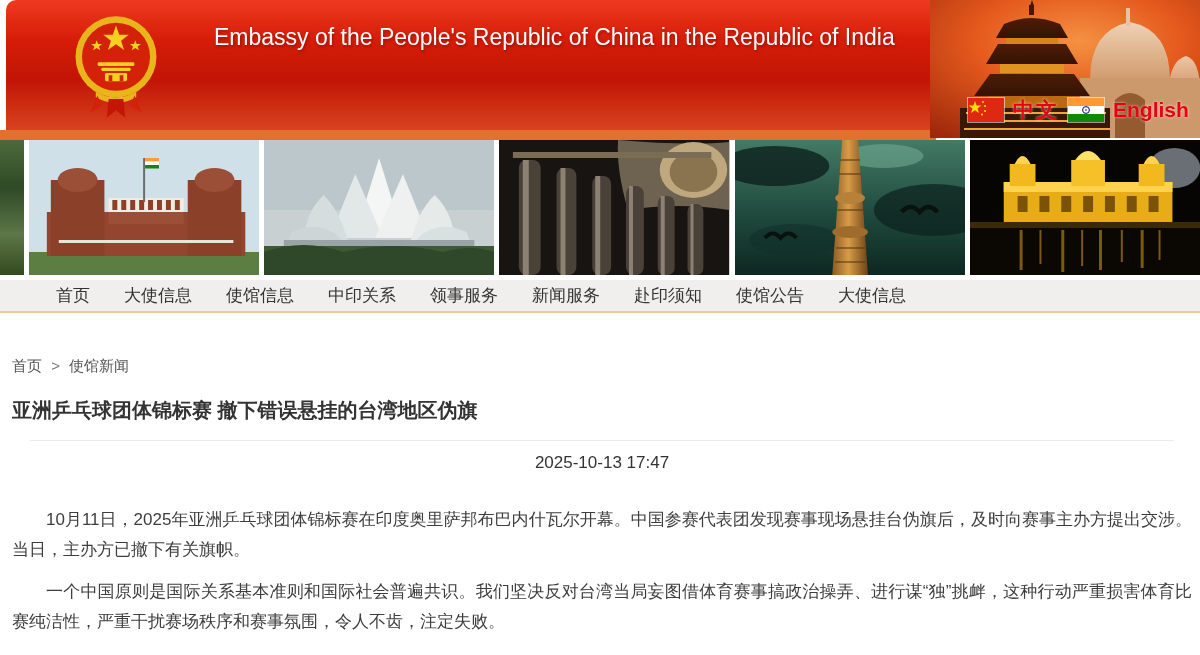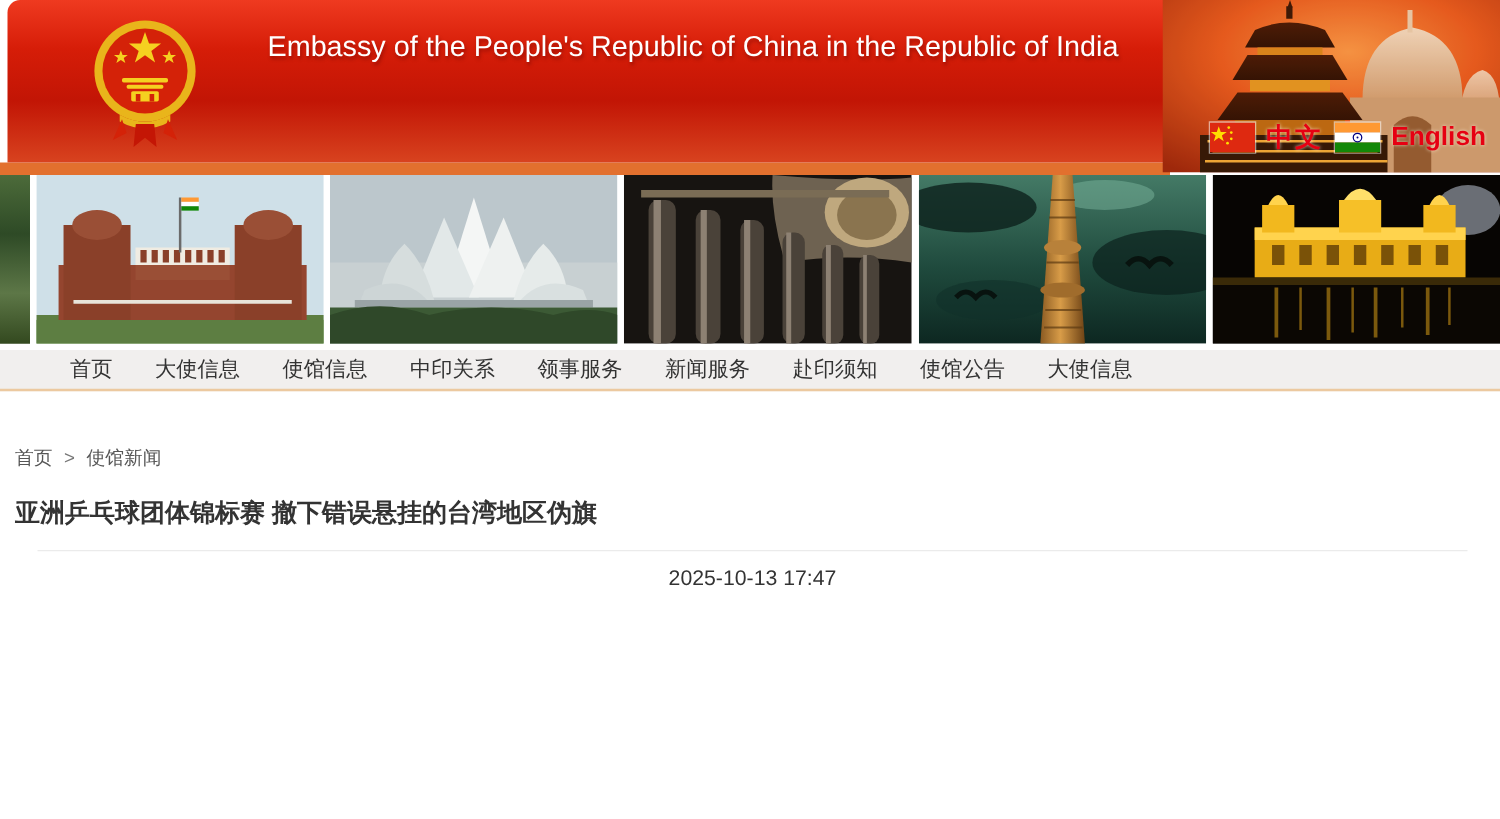--- a/index.html
+++ b/index.html
@@ -334,13 +334,17 @@
     <span class="sep">&gt;</span>
     <span class="crumb">使馆新闻</span>
   </div>
 
   <h1 class="article-title">亚洲乒乓球团体锦标赛 撤下错误悬挂的台湾地区伪旗</h1>
 
   <hr class="divider">
 
   <div class="article-date">2025-10-13 17:47</div>
 
+  <div class="article-body">
+    <p>10月11日，2025年亚洲乒乓球团体锦标赛在印度奥里萨邦布巴内什瓦尔开幕。中国参赛代表团发现赛事现场悬挂台伪旗后，及时向赛事主办方提出交涉。当日，主办方已撤下有关旗帜。</p>
+    <p>一个中国原则是国际关系基本准则和国际社会普遍共识。我们坚决反对台湾当局妄图借体育赛事搞政治操弄、进行谋“独”挑衅，这种行动严重损害体育比赛纯洁性，严重干扰赛场秩序和赛事氛围，令人不齿，注定失败。</p>
+  </div>
 </div>
 
 </body></html>

